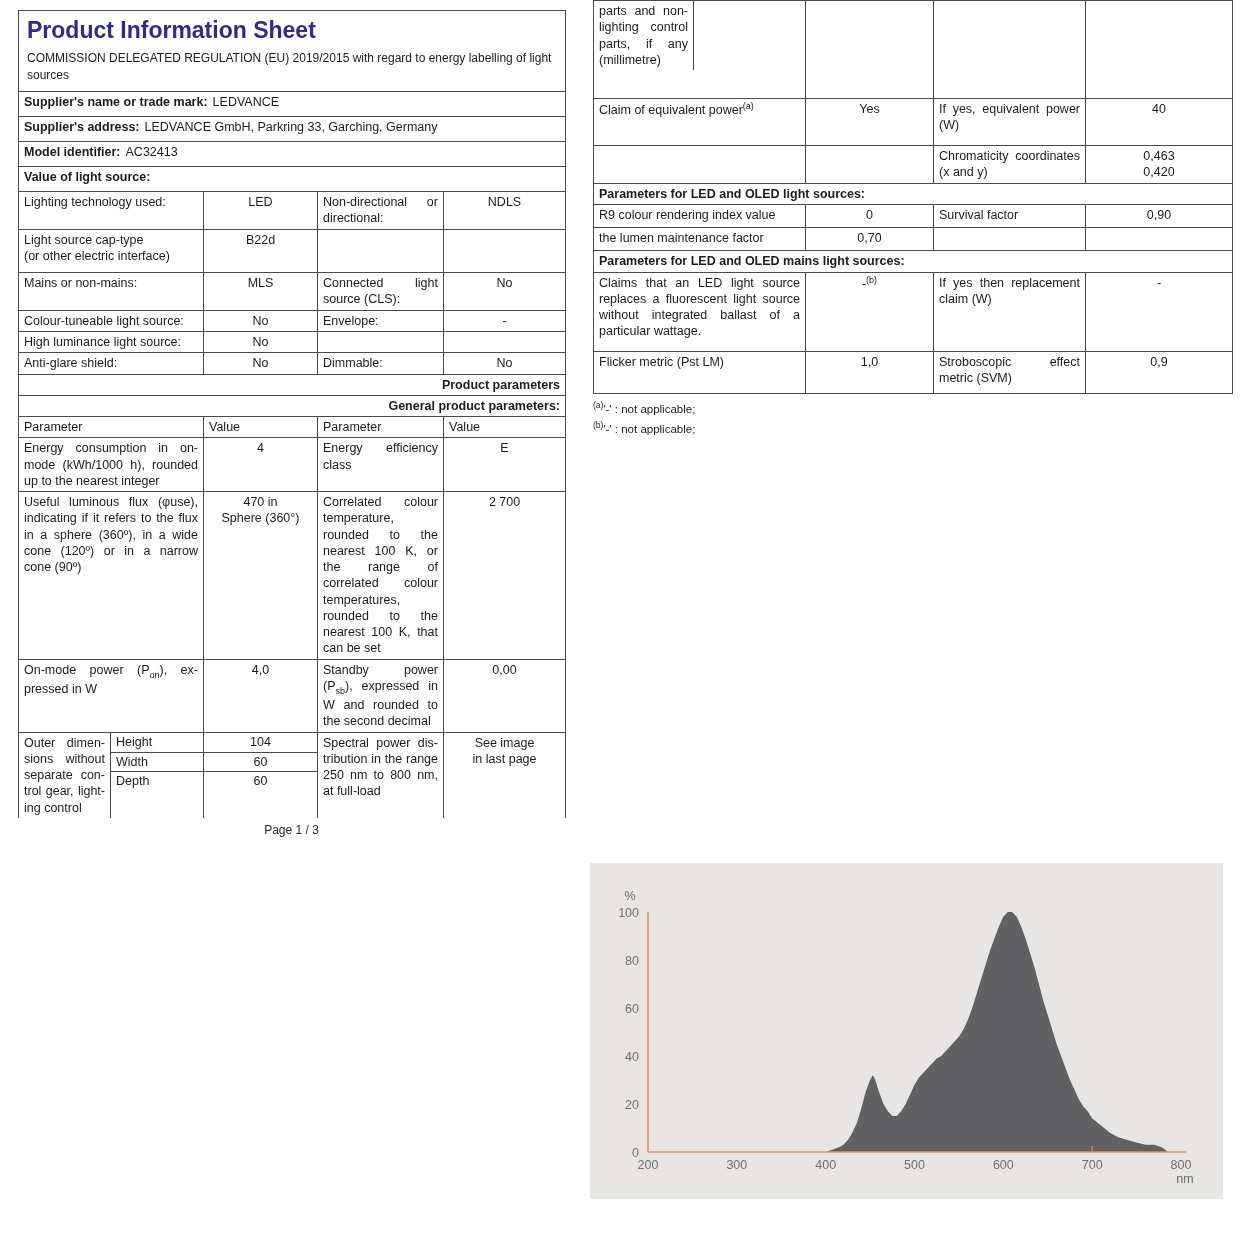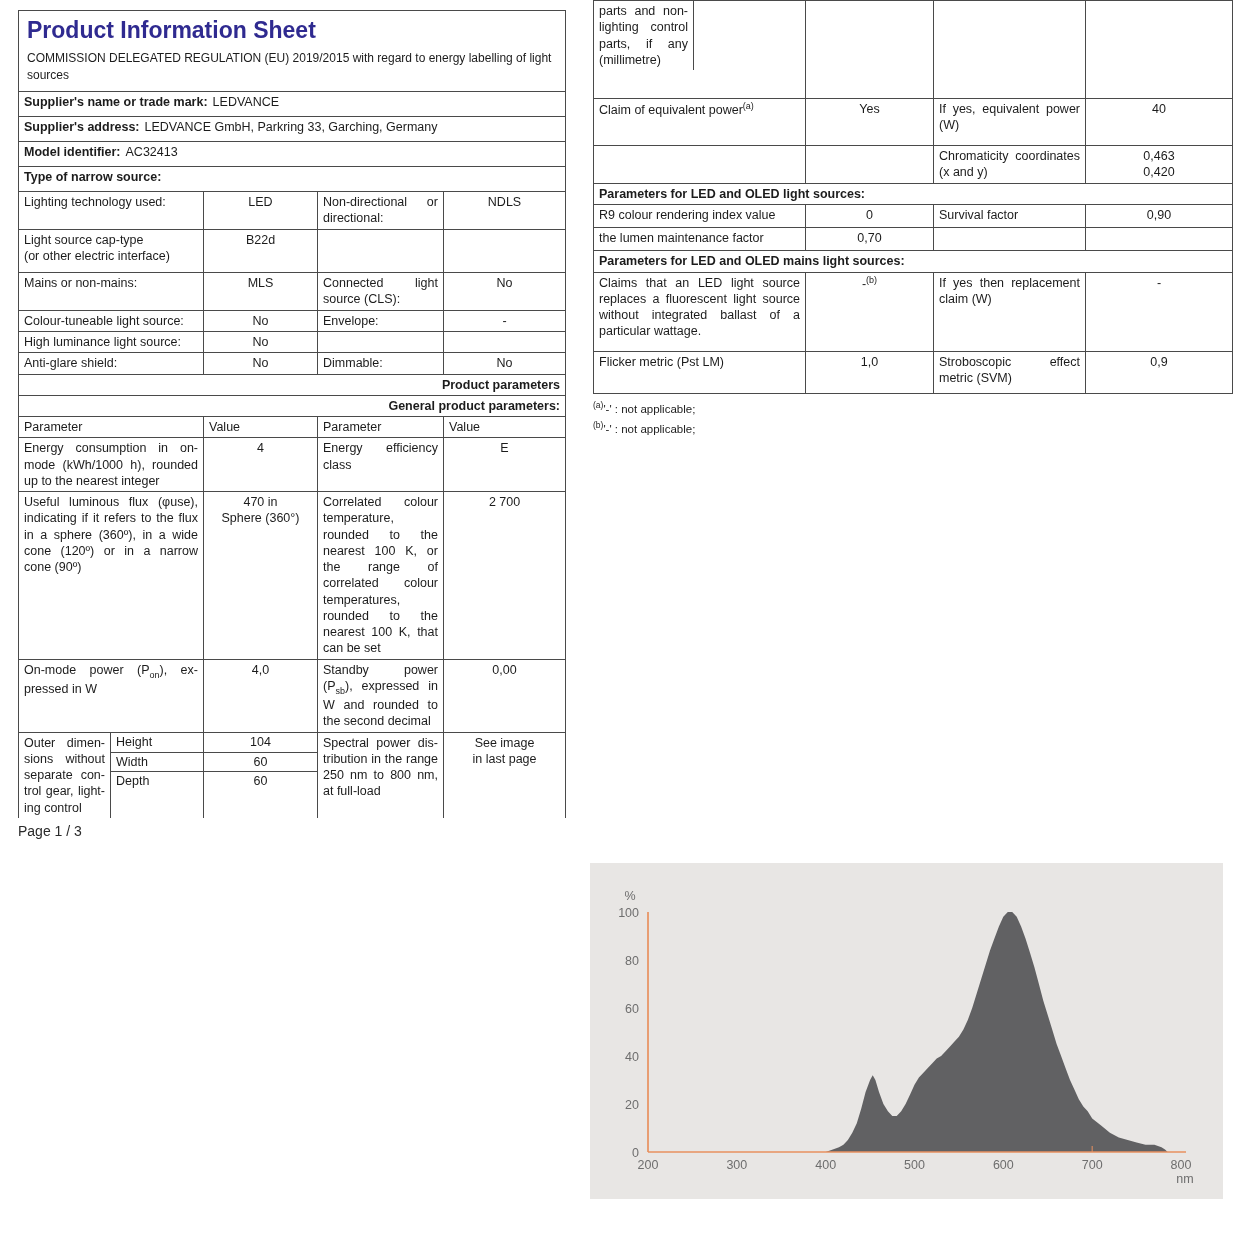--- a/index.html
+++ b/index.html
@@ -29,21 +29,21 @@
   .dims-text{padding:2px 5px;border-right:1px solid #4a4a4a;text-align:justify;overflow:hidden;}
   .dims-rows{display:grid;grid-template-rows:20px 19px 1fr;}
   .dims-r{display:grid;grid-template-columns:93px 1fr;border-bottom:1px solid #4a4a4a;}
   .dims-r:last-child{border-bottom:none;}
   .dims-label{padding:1px 5px;border-right:1px solid #4a4a4a;}
   .dims-value{padding:1px 5px;text-align:center;}
   
   .cont-cell{padding:0;}
   .cont-grid{display:grid;grid-template-columns:100px 1fr;height:100%;}
   .cont-text{padding:2px 5px;text-align:justify;border-right:1px solid #4a4a4a;}
-  .page-num{width:547px;text-align:left;font-size:14px;color:#2a2a2a;margin-top:5px;}
+  .page-num{width:547px;text-align:center;font-size:12px;color:#2a2a2a;margin-top:5px;}
   .footnotes{margin-top:4px;font-size:11.5px;line-height:1.75;}
   .footnotes sup{font-size:8.5px;}
   sub{font-size:9px;}
   sup{font-size:9px;}
   
   #spd-chart{position:absolute;left:590px;top:863px;width:633px;height:336px;}
   #spd-chart svg{display:block;}
 </style>
 </head>
 <body>
@@ -73,21 +73,21 @@
         <span class="b">Supplier's address:</span><span class="v">LEDVANCE GmbH, Parkring 33, Garching, Germany</span>
       </td>
     </tr>
     <tr style="height:25px">
       <td colspan="4" class="kv">
         <span class="b">Model identifier:</span><span class="v">AC32413</span>
       </td>
     </tr>
     <tr style="height:25px">
       <td colspan="4">
-        <span class="b">Type of narrow source:</span>
+        <span class="b">Value of light source:</span>
       </td>
     </tr>
     <tr style="height:38px">
       <td class="param">Lighting technology used:</td>
       <td class="val">LED</td>
       <td class="param">Non-directional or directional:</td>
       <td class="val">NDLS</td>
     </tr>
     <tr style="height:43px">
       <td class="param prewrap">Light source cap-type

